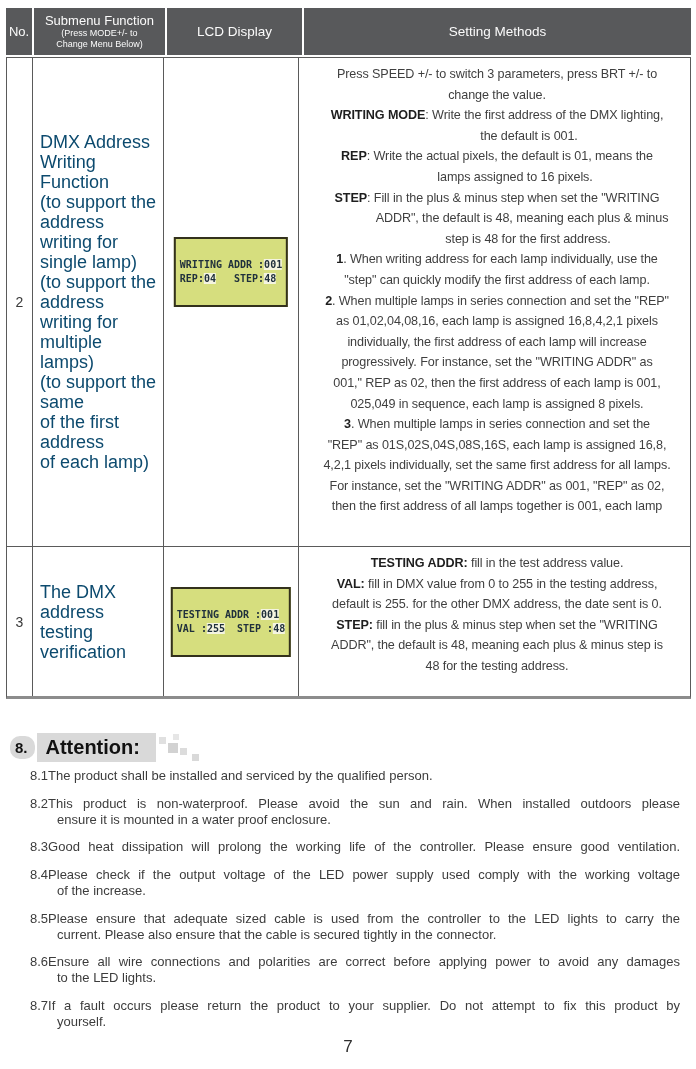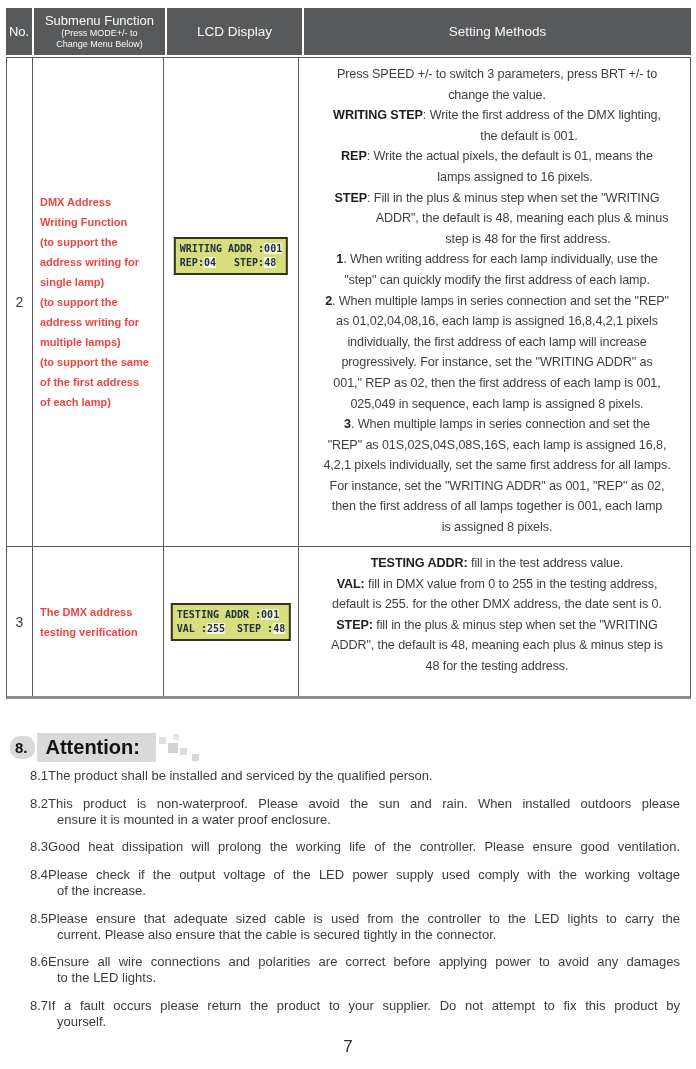--- a/index.html
+++ b/index.html
@@ -31,31 +31,30 @@
   .trow + .trow { border-top: 1px solid #5a5a5a; }
   .row-2 { min-height: 488px; }
   .row-3 { min-height: 150px; }
   .cell { border-right: 1px solid #5a5a5a; min-width: 0; }
   .cell:last-child { border-right: none; }
 
   .c-no { display: flex; align-items: center; justify-content: center; font-size: 14px; color: #3a3a3a; }
   .c-sub {
     display: flex; align-items: center;
     padding: 6px 4px 6px 7px;
-    font-size: 11px; line-height: 20px; color: #ef4444;
+    font-size: 18px; line-height: 20px; color: #0c4a6e;
     white-space: pre-line;
-    font-weight: bold;
   }
   .c-lcd { position: relative; }
 
   .lcd {
     position: absolute; left: 50%;
     border: 2px solid #33311c;
     background: #d6de7e;
-    padding: 3px 4px;
+    padding: 19px 4px;
     font-family: "DejaVu Sans Mono", monospace;
     font-size: 10px; font-weight: bold; line-height: 14px;
     color: #20303c; white-space: pre;
   }
   .lcd-2 { top: 179px; transform: translateX(-50%); }
   .lcd-3 { top: 50%; transform: translate(-50%, -50%); }
   .lcd .val { background: #f4f4e0; }
 
   .c-set {
     padding: 6px 4px 6px 9px;
@@ -132,41 +131,40 @@
 multiple lamps)
 (to support the same
 of the first address
 of each lamp)</div>
       <div class="cell c-lcd">
         <div class="lcd lcd-2"><div class="lcd-line">WRITING ADDR :<span class="val">001</span></div><div class="lcd-line">REP:<span class="val">04</span>   STEP:<span class="val">48</span></div></div>
       </div>
       <div class="cell c-set">
           <div class="line">Press SPEED +/- to switch 3 parameters, press BRT +/- to</div>
           <div class="line">change the value.</div>
-          <div class="line"><b>WRITING STEP</b>: Write the first address of the DMX lighting,</div>
+          <div class="line"><b>WRITING MODE</b>: Write the first address of the DMX lighting,</div>
           <div class="line" style="padding-left: 64px;">the default is 001.</div>
           <div class="line"><b>REP</b>: Write the actual pixels, the default is 01, means the</div>
           <div class="line" style="padding-left: 36px;">lamps assigned to 16 pixels.</div>
           <div class="line"><b>STEP</b>: Fill in the plus &amp; minus step when set the "WRITING</div>
           <div class="line" style="padding-left: 50px;">ADDR", the default is 48, meaning each plus &amp; minus</div>
           <div class="line" style="padding-left: 62px;">step is 48 for the first address.</div>
           <div class="line"><b>1</b>. When writing address for each lamp individually, use the</div>
           <div class="line">"step" can quickly modify the first address of each lamp.</div>
           <div class="line"><b>2</b>. When multiple lamps in series connection and set the "REP"</div>
           <div class="line">as 01,02,04,08,16, each lamp is assigned 16,8,4,2,1 pixels</div>
           <div class="line">individually, the first address of each lamp will increase</div>
           <div class="line">progressively. For instance, set the "WRITING ADDR" as</div>
           <div class="line">001," REP as 02, then the first address of each lamp is 001,</div>
           <div class="line">025,049 in sequence, each lamp is assigned 8 pixels.</div>
           <div class="line"><b>3</b>. When multiple lamps in series connection and set the</div>
           <div class="line">"REP" as 01S,02S,04S,08S,16S, each lamp is assigned 16,8,</div>
           <div class="line">4,2,1 pixels individually, set the same first address for all lamps.</div>
           <div class="line">For instance, set the "WRITING ADDR" as 001, "REP" as 02,</div>
           <div class="line">then the first address of all lamps together is 001, each lamp</div>
-          <div class="line">is assigned 8 pixels.</div>
         </div>
     </div>
 
     <div class="trow row-3">
       <div class="cell c-no">3</div>
       <div class="cell c-sub">The DMX address
 testing verification</div>
       <div class="cell c-lcd">
         <div class="lcd lcd-3"><div class="lcd-line">TESTING ADDR :<span class="val">001</span></div><div class="lcd-line">VAL :<span class="val">255</span>  STEP :<span class="val">48</span></div></div>
       </div>

